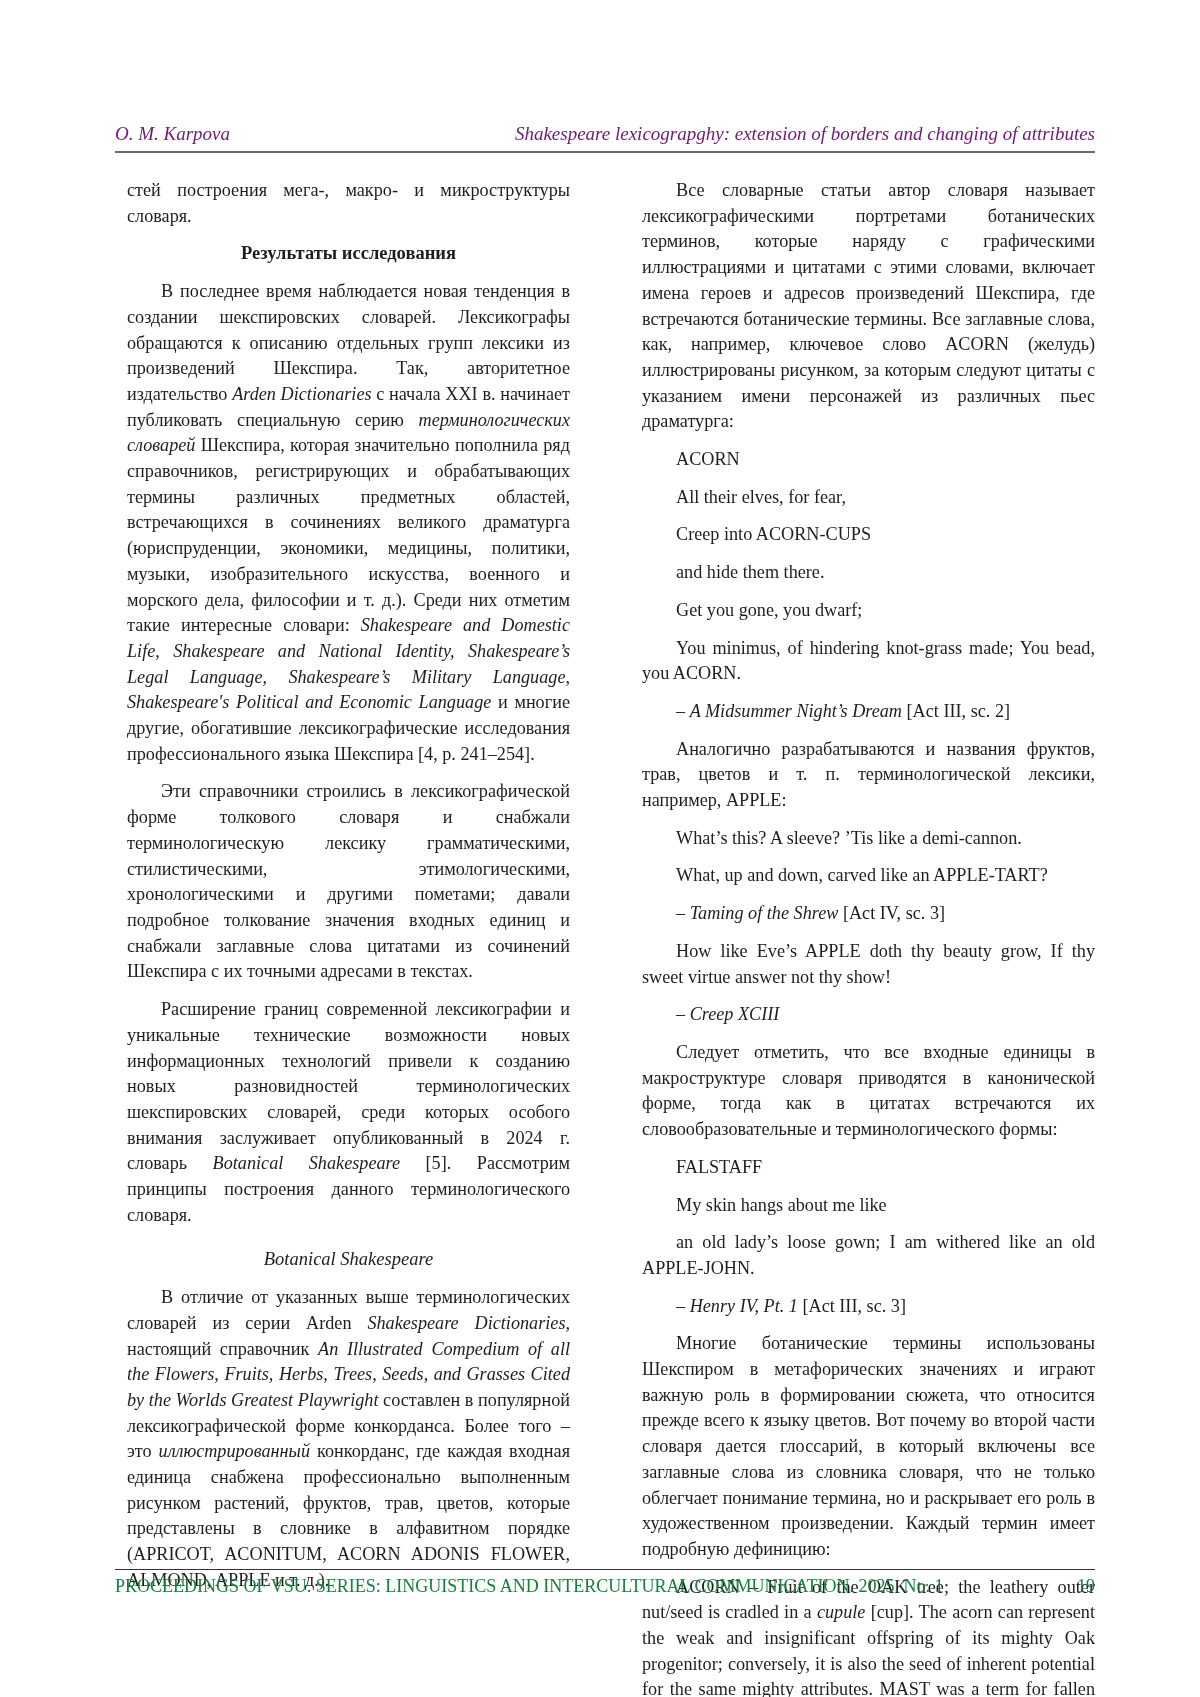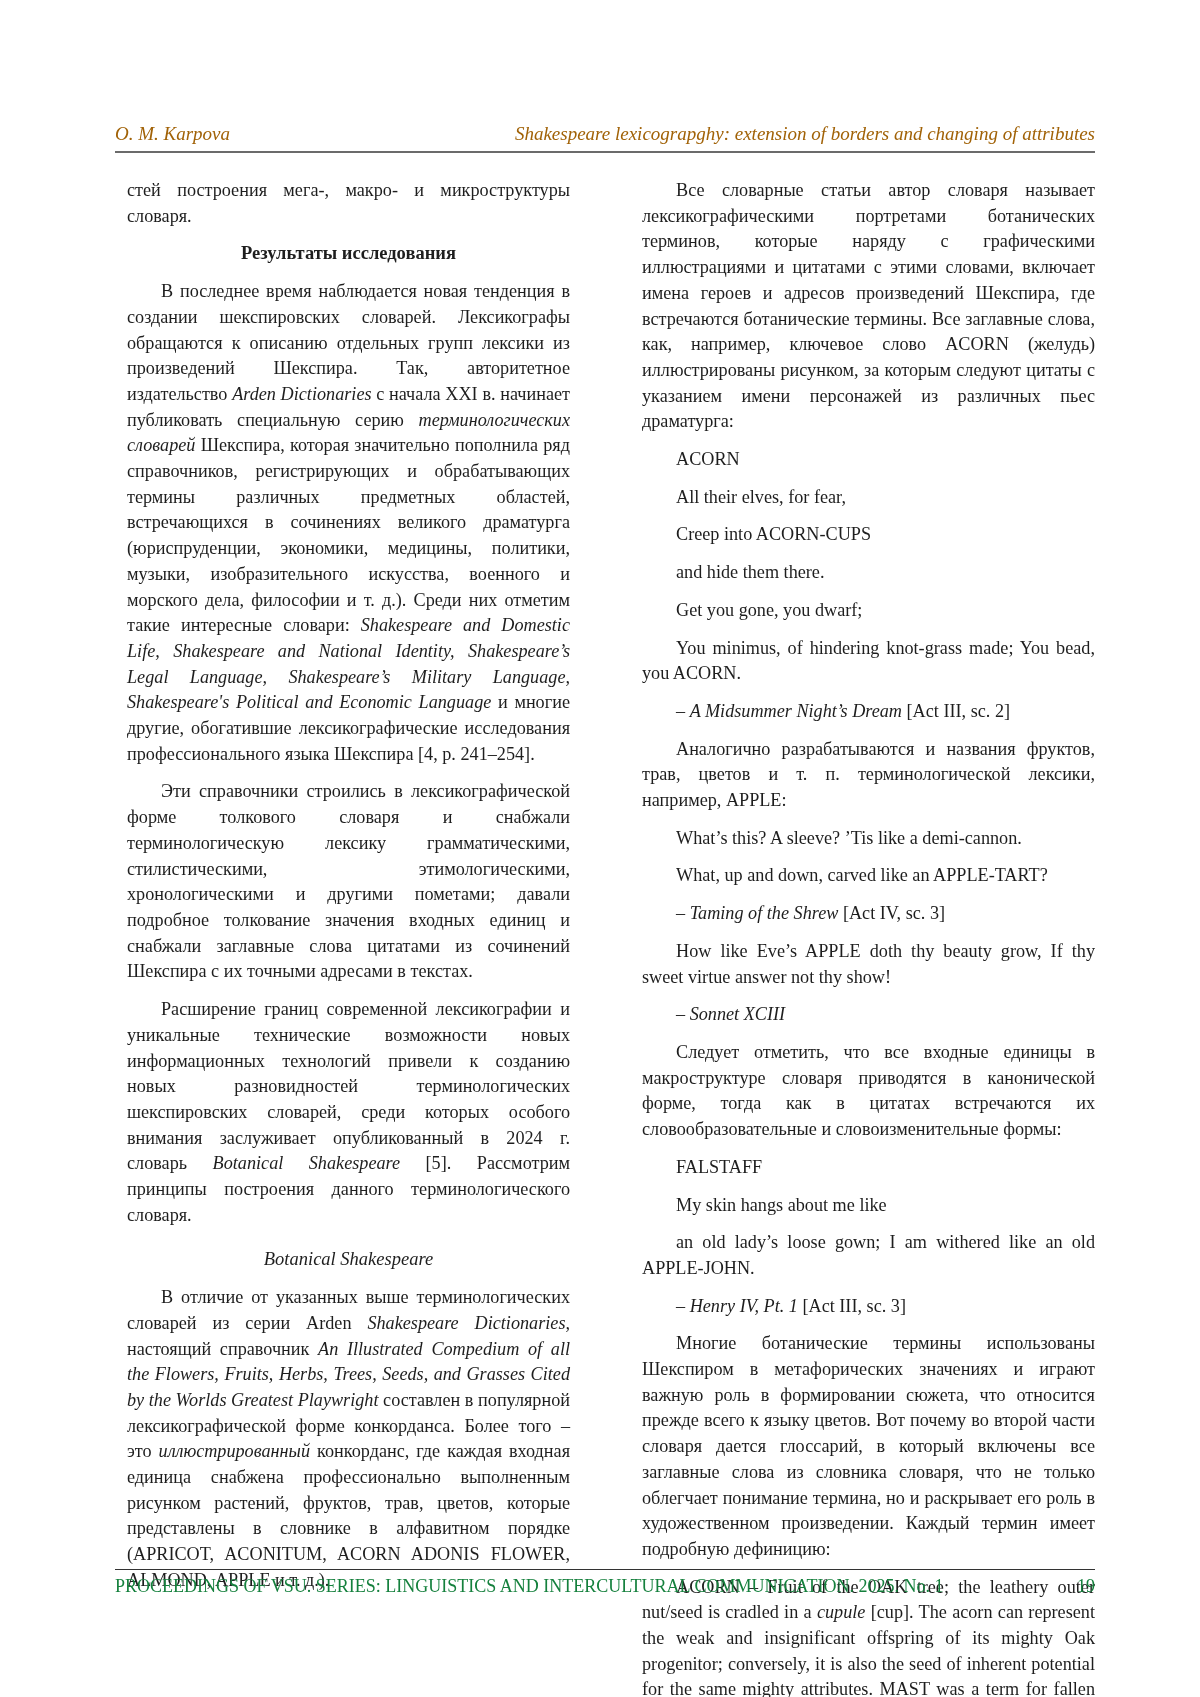--- a/index.html
+++ b/index.html
@@ -1,20 +1,20 @@
 <!DOCTYPE html>
 <html><head>
   <meta charset="utf-8">
   <style>
     html, body { margin: 0; padding: 0; background: #ffffff; }
     body { width: 1200px; height: 1697px; position: relative; overflow: hidden;
            font-family: "Liberation Serif", "DejaVu Serif", serif; color: #1e1e1e; }
     .page { position: absolute; left: 115px; top: 0; width: 980px; height: 1697px; }
     .running-head { position: absolute; top: 123px; left: 0; width: 980px; font-style: italic;
-                    font-size: 19px; display: flex; justify-content: space-between; color: #a16207; }
+                    font-size: 19px; display: flex; justify-content: space-between; color: #701a75; }
     .head-rule { position: absolute; top: 151px; left: 0; width: 980px; height: 0;
                  border-top: 2px solid #6b6b6b; }
     .col { position: absolute; top: 166px; font-size: 18.2px; line-height: 25.7px; }
     .col-left { left: 0; width: 467px; }
     .col-right { left: 515px; width: 477px; }
     p { margin: 12px; text-align: justify; }
     .indent { text-indent: 34px; }
     .quote { padding-left: 34px; text-align: left; }
     .quote-wrap { text-indent: 34px; text-align: justify; }
     h2.section { margin: 3px 0 0 0; font-size: 18.5px; font-weight: bold; text-align: center; line-height: 25.7px; }
@@ -50,22 +50,22 @@
       <p class="quote"><span>Creep into ACORN-CUPS</span></p>
       <p class="quote"><span>and hide them there.</span></p>
       <p class="quote"><span>Get you gone, you dwarf;</span></p>
       <p class="quote-wrap"><span>You minimus, of hindering knot-grass made; You bead, you ACORN.</span></p>
       <p class="quote"><span>– </span><em>A Midsummer Night’s Dream</em><span> [Act III, sc. 2]</span></p>
       <p class="indent"><span>Аналогично разрабатываются и названия фруктов, трав, цветов и т. п. терминологической лексики, например, APPLE:</span></p>
       <p class="quote"><span>What’s this? A sleeve? ’Tis like a demi-cannon.</span></p>
       <p class="quote"><span>What, up and down, carved like an APPLE-TART?</span></p>
       <p class="quote"><span>– </span><em>Taming of the Shrew</em><span> [Act IV, sc. 3]</span></p>
       <p class="quote-wrap"><span>How like Eve’s APPLE doth thy beauty grow, If thy sweet virtue answer not thy show!</span></p>
-      <p class="quote"><span>– </span><em>Sonnet XCIII</em></p>
-      <p class="indent"><span>Следует отметить, что все входные единицы в макроструктуре словаря приводятся в канонической форме, тогда как в цитатах встречаются их словообразовательные и словоизменительные формы:</span></p>
+      <p class="quote"><span>– </span><em>Creep XCIII</em></p>
+      <p class="indent"><span>Следует отметить, что все входные единицы в макроструктуре словаря приводятся в канонической форме, тогда как в цитатах встречаются их словообразовательные и терминологического формы:</span></p>
       <p class="quote"><span>FALSTAFF</span></p>
       <p class="quote"><span>My skin hangs about me like</span></p>
       <p class="quote-wrap"><span>an old lady’s loose gown; I am withered like an old APPLE-JOHN.</span></p>
       <p class="quote"><span>– </span><em>Henry IV, Pt. 1</em><span> [Act III, sc. 3]</span></p>
       <p class="indent"><span>Многие ботанические термины использованы Шекспиром в метафорических значениях и играют важную роль в формировании сюжета, что относится прежде всего к языку цветов. Вот почему во второй части словаря дается глоссарий, в который включены все заглавные слова из словника словаря, что не только облегчает понимание термина, но и раскрывает его роль в художественном произведении. Каждый термин имеет подробную дефиницию:</span></p>
       <p class="indent"><span>ACORN – Fruit of the OAK tree; the leathery outer nut/seed is cradled in a </span><em>cupule</em><span> [cup]. The acorn can represent the weak and insignificant offspring of its mighty Oak progenitor; conversely, it is also the seed of inherent potential for the same mighty attributes. MAST was a term for fallen acorns, a prized find of foraging pigs.</span></p>
     </div>
 
   <div class="foot-rule"></div>
   <div class="running-foot">

